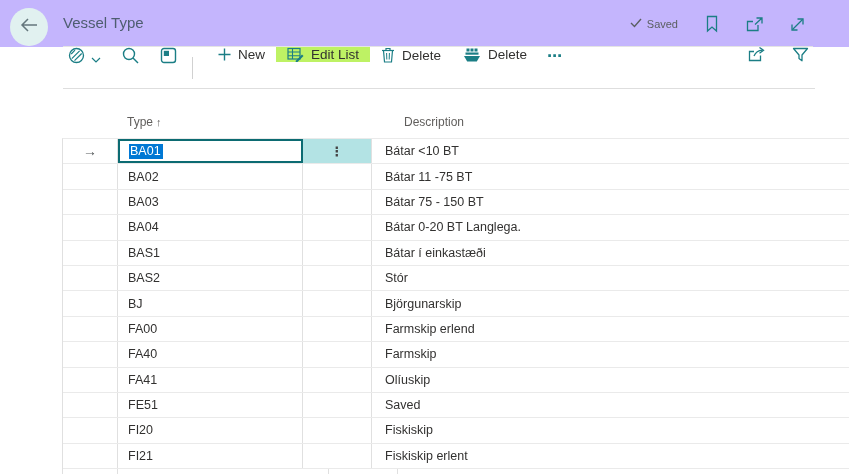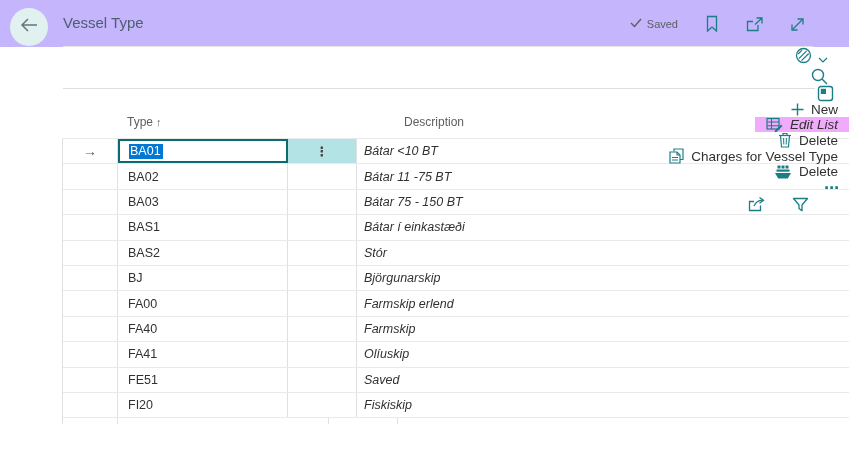--- a/index.html
+++ b/index.html
@@ -15,58 +15,58 @@
     color:#4e5d70; }
   .topbar-right { position:absolute; right:44px; top:11px; height:26px;
     display:flex; align-items:center; gap:27px; }
   .saved-box { display:flex; align-items:center; gap:5px; color:#5b5f61;
     font-size:11px; }
   .tb-icon { color:#1b7e85; display:flex; align-items:center; cursor:pointer; }
   .topbar-line { position:absolute; left:63px; right:36px; bottom:0; height:1px;
     background:#e4e4e4; }
 
   
-  .toolbar { position:relative; height:42px; display:flex; align-items:flex-end;
-    padding-left:68px;flex-direction:column; }
+  .toolbar { position:relative; height:42px; display:flex; align-items:flex-start;
+    padding-left:68px; }
   .toolbar-line { position:absolute; left:63px; right:34px; bottom:0; height:1px;
     background:#dedede; }
   .tbi { display:flex; align-items:center; color:#1b7e85; cursor:pointer; }
   .views-group { display:flex; align-items:center; gap:6px; margin-right:21px; }
   .search-btn { margin-right:21px; }
   .analyze-btn { margin-right:15px; }
   .tb-divider { width:1px; height:22px; background:#d1d1d1; align-self:center;
     margin-right:14px; }
   .tb-btn { display:flex; align-items:center; gap:7px; padding:0 11px;
     font-size:13.5px; color:#323130; cursor:pointer; white-space:nowrap; }
   .tb-btn .ic { color:#1b7e85; display:flex; align-items:center; }
-  .tb-btn.selected { background:#f0abfc;font-style:italic; }
+  .tb-btn.selected { background:#bef264; }
   .more-dots { font-size:15px; color:#1b7e85; letter-spacing:1px; padding:0 9px;
     cursor:pointer; display:flex; align-items:center; font-weight:bold; }
   .toolbar-spacer { flex:1; }
   .toolbar-right { display:flex; align-items:center; gap:26px; padding-right:40px; }
 
   
   .grid { margin-left:62px; }
   .thead { height:49px; display:flex; align-items:flex-end; padding-bottom:9px;
     color:#605e5c; font-size:12px; }
   .h-sel { width:55px; }
   .h-type { width:211px; padding-left:10px; cursor:pointer; }
   .h-menu { width:69px; }
   .h-desc { flex:1; padding-left:7px; cursor:pointer;margin-top:38px; }
   .sort-arrow { font-size:11px; margin-left:3px; color:#605e5c; }
 
   .tbody { border-left:1px solid #e0e0e0; border-top:1px solid #eaeaea; }
   .row { display:flex; align-items:stretch; height:25.4px;
     border-bottom:1px solid #eaeaea; font-size:12.5px; color:#323130; }
   .cell { display:flex; align-items:center; }
   .c-sel { width:55px; border-right:1px solid #e0e0e0; justify-content:center; }
-  .c-type { width:170px; border-right:1px solid #e0e0e0; padding-left:10px;
+  .c-type { width:185px; border-right:1px solid #e0e0e0; padding-left:10px;
     cursor:text; }
   .c-menu { width:69px; border-right:1px solid #e0e0e0; justify-content:center; }
-  .c-desc { flex:1; padding-left:7px; cursor:text;font-style:italic; }
+  .c-desc { flex:1; padding-left:13px; cursor:text; }
 
   .row-arrow { visibility:hidden; color:#54585a; font-size:14px; line-height:1; }
   .row-menu { visibility:hidden; color:#444; font-size:13px; line-height:1;
     font-weight:bold; }
   .row.selected .row-arrow { visibility:visible; }
   .row.selected .row-menu { visibility:visible; }
   .row.selected .c-type { border:2px solid #0c6b72; padding-left:9px;
     background:#fff; }
   .row.selected .c-menu { background:#b3e3e4; }
   .row.selected .type-text { background:#0078d4; color:#fff; padding:0 2px 1px 1px; }
@@ -172,31 +172,20 @@
       <svg width="14" height="16" viewBox="0 0 14 16" fill="none">
         <path d="M1 3.5 H13" stroke="currentColor" stroke-width="1.2"></path>
         <path d="M5 3.5 V1.5 H9 V3.5" stroke="currentColor" stroke-width="1.2"></path>
         <path d="M2.5 3.5 L3.5 15 H10.5 L11.5 3.5" stroke="currentColor" stroke-width="1.2"></path>
         <path d="M5.6 6 L5.8 12.5 M8.4 6 L8.2 12.5" stroke="currentColor" stroke-width="1"></path>
       </svg>
     </span>
     <span>Delete</span>
   </div>
 
-  <div class="tb-btn">
-    <span class="ic">
-      <svg width="15" height="16" viewBox="0 0 15 16" fill="none">
-        <path d="M5 3.5 V1 H14 V11.5 H11" stroke="currentColor" stroke-width="1.2"></path>
-        <path d="M1 4 H8 L11 7 V15 H1 Z" stroke="currentColor" stroke-width="1.2"></path>
-        <path d="M8 4 V7 H11" stroke="currentColor" stroke-width="1.1"></path>
-        <path d="M3 9.5 H9 M3 12 H9" stroke="currentColor" stroke-width="1"></path>
-      </svg>
-    </span>
-    <span>Charges for Vessel Type</span>
-  </div>
 
   <div class="tb-btn">
     <span class="ic">
       <svg width="18" height="14" viewBox="0 0 18 14" fill="currentColor">
         <rect x="3.5" y="0.5" width="3" height="3"></rect>
         <rect x="7.5" y="0.5" width="3" height="3"></rect>
         <rect x="11.5" y="0.5" width="3" height="3"></rect>
         <rect x="2.5" y="4.5" width="13" height="2.2"></rect>
         <path d="M1 8 H17 L13.8 13.5 H4.2 Z"></path>
       </svg>
@@ -275,20 +264,34 @@
       <span class="type-text">BA03</span>
     </div>
     <div class="cell c-menu">
       <span class="row-menu">⋮</span>
     </div>
     <div class="cell c-desc">
       <span>Bátar 75 - 150 BT</span>
     </div>
   </div>
 
+  <div class="row">
+    <div class="cell c-sel">
+      <span class="row-arrow">→</span>
+    </div>
+    <div class="cell c-type">
+      <span class="type-text">BA04</span>
+    </div>
+    <div class="cell c-menu">
+      <span class="row-menu">⋮</span>
+    </div>
+    <div class="cell c-desc">
+      <span>Bátar 0-20 BT Langlega.</span>
+    </div>
+  </div>
 
   <div class="row">
     <div class="cell c-sel">
       <span class="row-arrow">→</span>
     </div>
     <div class="cell c-type">
       <span class="type-text">BAS1</span>
     </div>
     <div class="cell c-menu">
       <span class="row-menu">⋮</span>
@@ -396,19 +399,33 @@
       <span class="type-text">FI20</span>
     </div>
     <div class="cell c-menu">
       <span class="row-menu">⋮</span>
     </div>
     <div class="cell c-desc">
       <span>Fiskiskip</span>
     </div>
   </div>
 
+  <div class="row">
+    <div class="cell c-sel">
+      <span class="row-arrow">→</span>
+    </div>
+    <div class="cell c-type">
+      <span class="type-text">FI21</span>
+    </div>
+    <div class="cell c-menu">
+      <span class="row-menu">⋮</span>
+    </div>
+    <div class="cell c-desc">
+      <span>Fiskiskip erlent</span>
+    </div>
+  </div>
 </div>
 </div>
 <div class="partial-row">
   <div class="p-sel"></div>
     <div class="p-type"></div>
     <div class="p-menu"></div>
 </div>
 
 </body></html>

